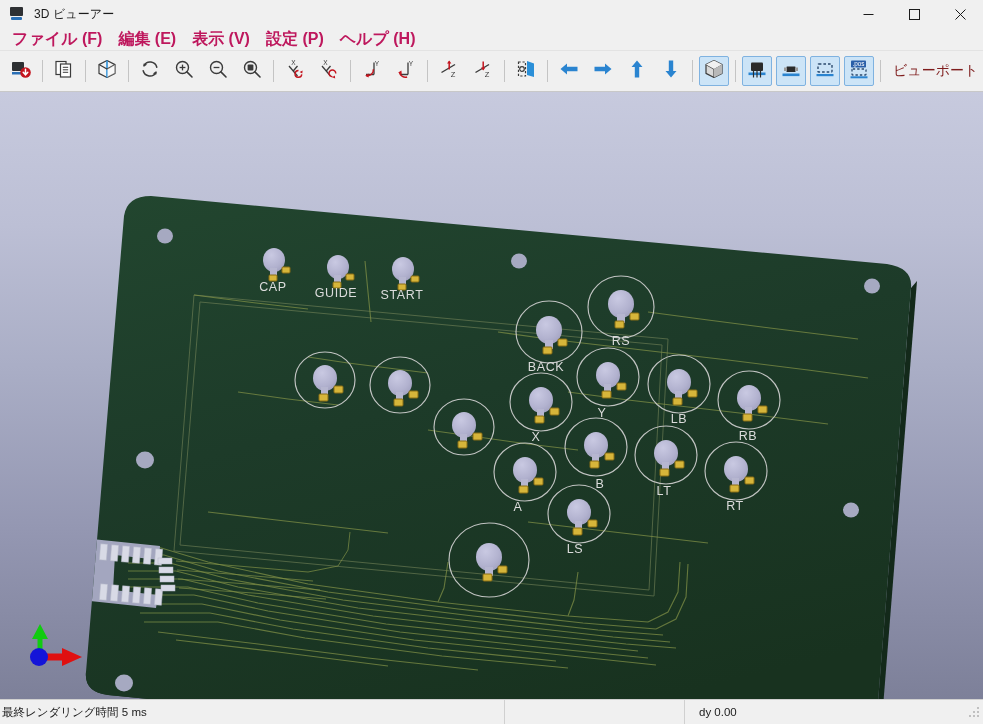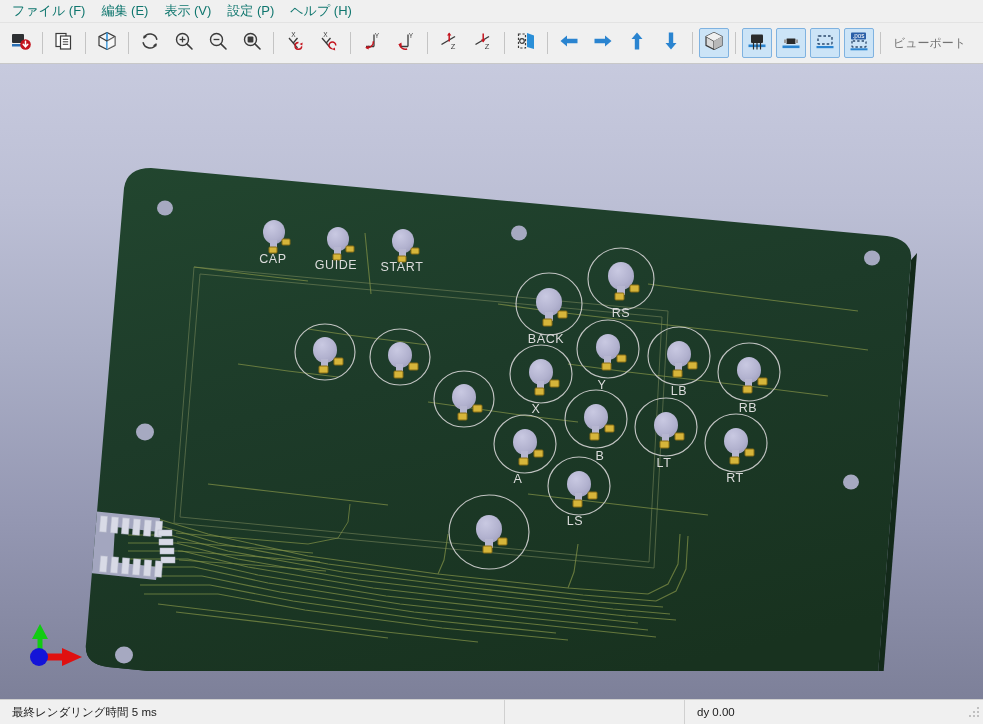--- a/index.html
+++ b/index.html
@@ -79,25 +79,26 @@
   .menubar {
     height: 22px;
     min-height: 22px;
     background: #f0f0f0;
     display: flex;
     align-items: center;
     padding-left: 4px;
     border-bottom: 1px solid #e3e3e3;
   }
   .menu-item {
-    font-size: 13px;
-    color: #0f766e;
+    font-size: 16px;
+    color: #be185d;
     padding: 3px 8px 3px 8px;
     cursor: default;
     white-space: nowrap;
+    font-weight: bold;
   }
 
   
   .toolbar {
     height: 40px;
     min-height: 40px;
     background: #f0f0f0;
     display: flex;
     align-items: center;
     padding-left: 4px;
@@ -122,22 +123,22 @@
     border: 1px solid #7fb2e0;
   }
   .tb-sep {
     width: 1px;
     height: 22px;
     background: #c4c4c4;
     margin: 0 4px;
     flex: 0 0 auto;
   }
   .tb-label {
-    font-size: 12px;
-    color: #737373;
+    font-size: 14px;
+    color: #7f1d1d;
     margin-left: 8px;
     white-space: nowrap;
   }
 
   
   .viewport {
     flex: 1 1 auto;
     position: relative;
     overflow: hidden;
     background: linear-gradient(to bottom, #c7cade 0%, #bcbfd5 22%, #aaaec6 45%, #9497b2 72%, #7d8099 100%);
@@ -167,41 +168,66 @@
     display: flex;
     align-items: center;
     border-top: 1px solid #d0d0d0;
     font-size: 11.5px;
     color: #1b1b1b;
   }
   .sb-cell {
     height: 24px;
     display: flex;
     align-items: center;
-    padding-left: 12px;
+    padding-left: 2px;
     box-sizing: border-box;
     overflow: hidden;
     white-space: nowrap;
   }
   .sb-cell.c1 { width: 505px; border-right: 1px solid #d0d0d0; }
   .sb-cell.c2 { width: 180px; border-right: 1px solid #d0d0d0; }
   .sb-cell.c3 { width: 145px; border-right: 1px solid #d0d0d0; }
-  .sb-cell.c4 { flex: 1 1 auto; }
+  .sb-cell.c4 { flex: 1 1 auto; margin-left: 12px; }
   .sb-grip {
     width: 14px; height: 14px;
     margin-left: auto;
     margin-right: 2px;
     opacity: 0.55;
   }
 </style>
 </head>
 <body>
 
 <div id="app">
 
+  <div class="titlebar">
+    <div class="titlebar-icon">
+      <div class="ti-screen"></div>
+      <div class="ti-base"></div>
+    </div>
+    <div class="titlebar-text">3D ビューアー</div>
+    <div class="win-buttons">
+      <div class="win-btn">
+        <svg width="11" height="11" viewBox="0 0 11 11">
+            <line x1="0.5" y1="5.5" x2="10.5" y2="5.5" stroke="#1b1b1b" stroke-width="1"></line>
+          </svg>
+      </div>
+      <div class="win-btn">
+        <svg width="11" height="11" viewBox="0 0 11 11">
+            <rect x="0.5" y="0.5" width="10" height="10" fill="none" stroke="#1b1b1b" stroke-width="1"></rect>
+          </svg>
+      </div>
+      <div class="win-btn close">
+        <svg width="11" height="11" viewBox="0 0 11 11">
+            <line x1="0.5" y1="0.5" x2="10.5" y2="10.5" stroke="#1b1b1b" stroke-width="1"></line>
+            <line x1="10.5" y1="0.5" x2="0.5" y2="10.5" stroke="#1b1b1b" stroke-width="1"></line>
+          </svg>
+      </div>
+    </div>
+  </div>
 
   <div class="menubar">
     <div class="menu-item">ファイル (F)</div>
     <div class="menu-item">編集 (E)</div>
     <div class="menu-item">表示 (V)</div>
     <div class="menu-item">設定 (P)</div>
     <div class="menu-item">ヘルプ (H)</div>
   </div>
 
   <div class="toolbar">

